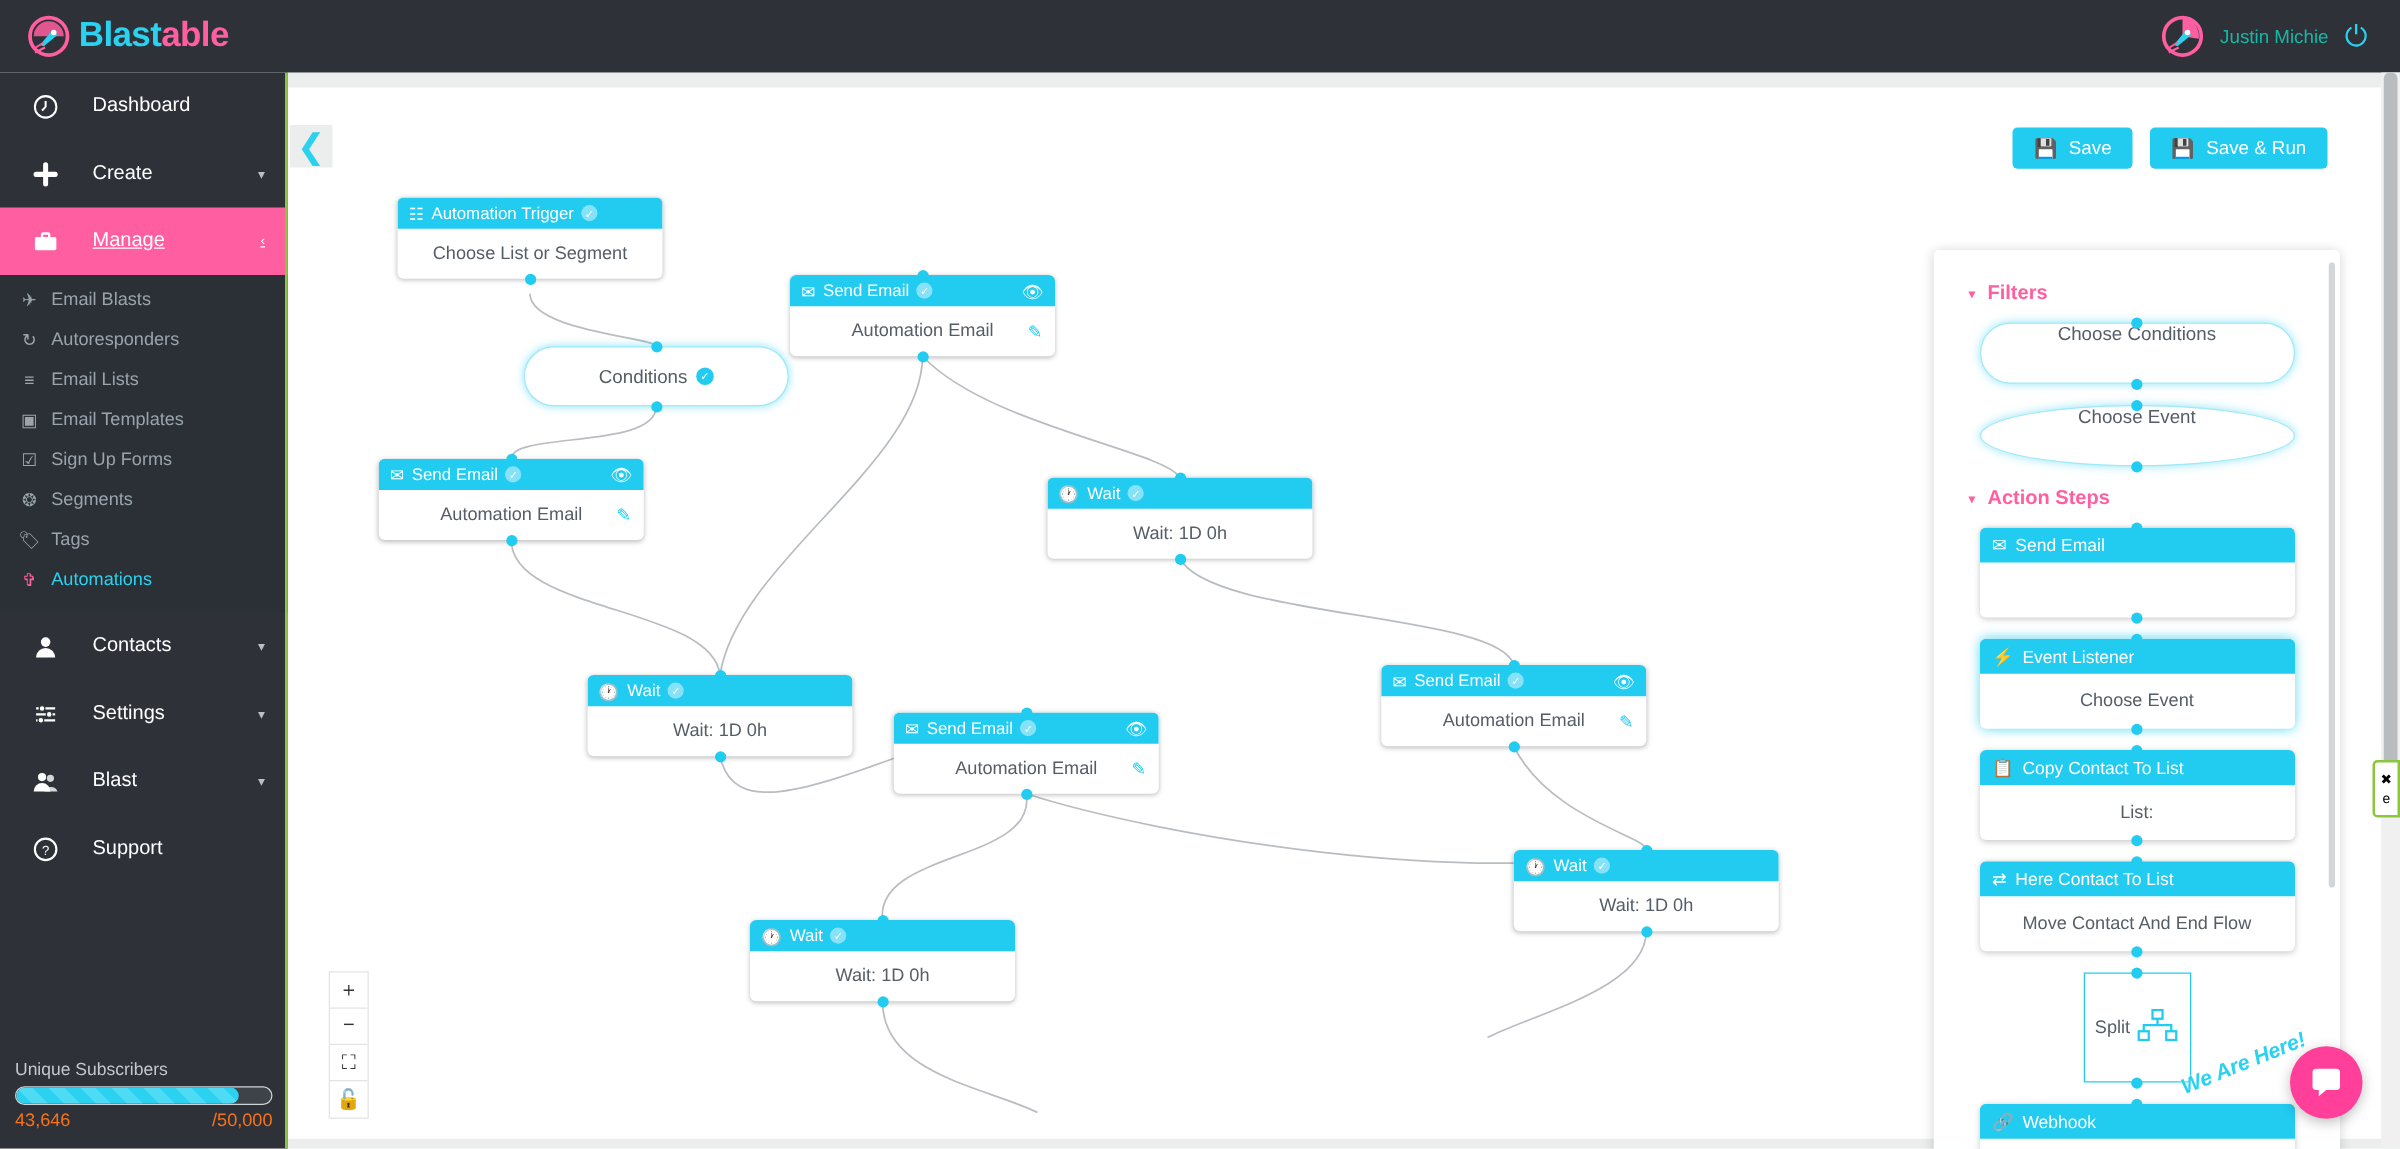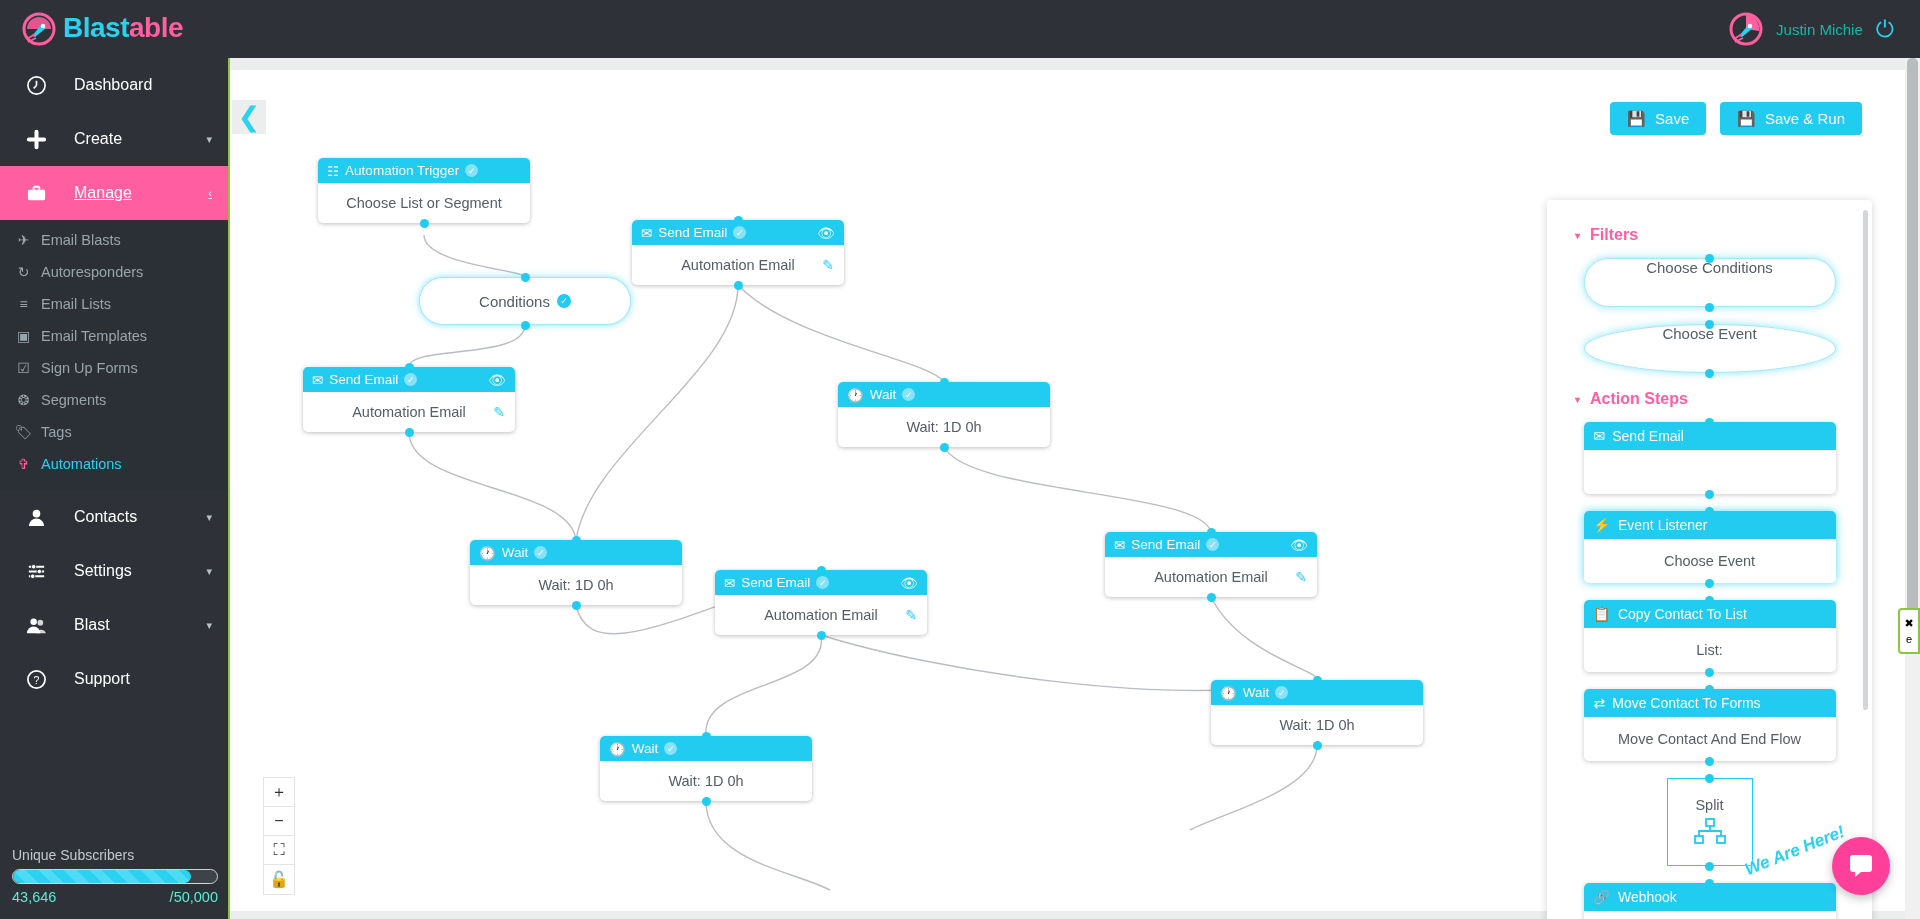--- a/index.html
+++ b/index.html
@@ -54,21 +54,21 @@
   .subs-box { position: absolute; left: 0; bottom: 0; width: 230px; padding: 10px 12px 14px 12px; }
   .subs-title { color: #c3c9cf; font-size: 14px; margin-bottom: 6px; }
   .subs-track {
     height: 15px; border-radius: 8px; background: #3d4349;
     border: 1px solid #cfd4d8; overflow: hidden;
   }
   .subs-fill {
     height: 100%; width: 87.3%; border-radius: 8px;
     background: repeating-linear-gradient(45deg,#2ad2f0 0 9px,#4ddbf5 9px 18px);
   }
-  .subs-nums { display: flex; justify-content: space-between; margin-top: 5px; color: #5eead4; font-size: 14.5px; }
+  .subs-nums { display: flex; justify-content: space-between; margin-top: 5px; color: #f97316; font-size: 14.5px; }
 
   
   .content {
     position: absolute; left: 230px; top: 58px; width: 1690px; height: 861px;
     background: #eceded;
   }
   .canvas-card {
     position: absolute; left: 0; top: 0; right: 0; bottom: 0;
     background: #fff; margin: 12px 0 8px 0;
   }
@@ -169,21 +169,21 @@
   .pal-head {
     background: #22cbf0; color: #fff; height: 28px; font-size: 14px;
     display: flex; align-items: center; gap: 7px; padding: 0 10px;
   }
   .pal-body {
     height: 44px; display: flex; align-items: center; justify-content: center;
     color: #555d66; font-size: 14.5px;
   }
   .pal-square {
     width: 86px; height: 88px; margin: 0 auto; border: 1.5px solid #22cbf0;
-    background: #fff; display: flex; flex-direction: column;
+    background: #fff; display: flex; flex-direction: row;
     align-items: center; justify-content: center; gap: 5px;
     color: #555d66; font-size: 14.5px;
   }
   .rscroll {
     position: absolute; right: 4px; top: 10px; width: 5px; height: 500px;
     background: #d3d6d9; border-radius: 3px;
   }
 
   
   .edge-widget {
@@ -645,21 +645,21 @@
             </div>
           </div>
           <span class="port b"></span>
         </div>
 
         <div class="pal-item">
           <span class="port t"></span>
           <div class="pal-card">
             <div class="pal-head">
               <span>⇄</span>
-              <span>Move Contact To Forms</span>
+              <span>Here Contact To List</span>
             </div>
             <div class="pal-body">
               <span>Move Contact And End Flow</span>
             </div>
           </div>
           <span class="port b"></span>
         </div>
 
         <div class="pal-item">
           <span class="port t"></span>

